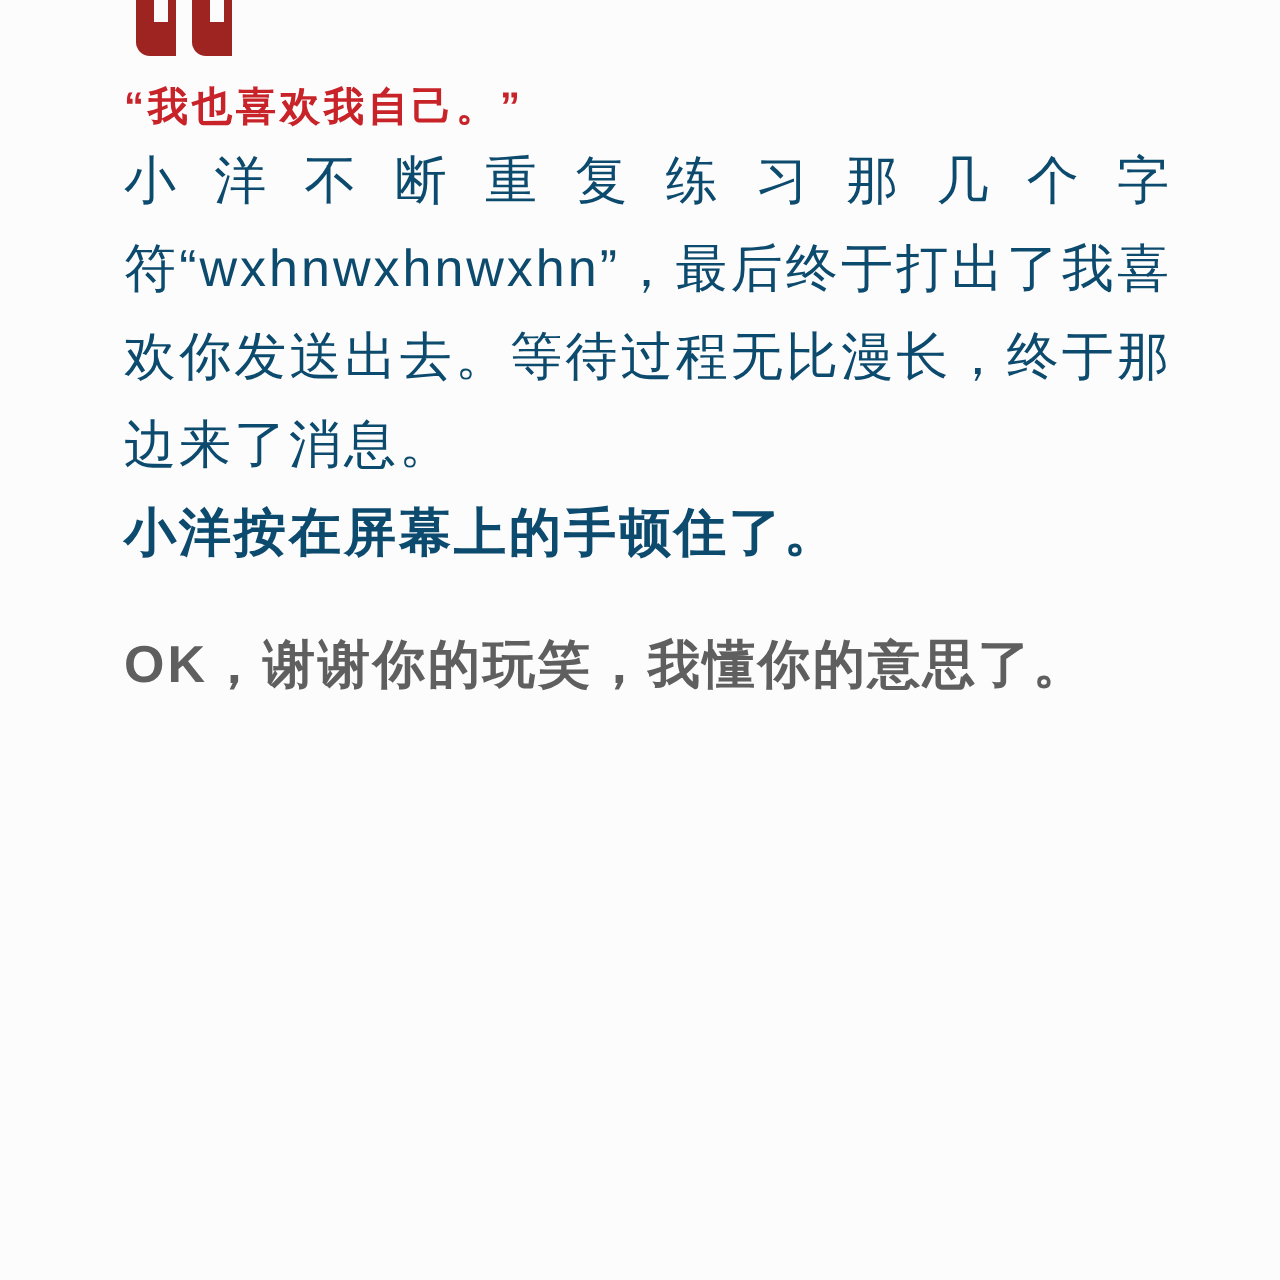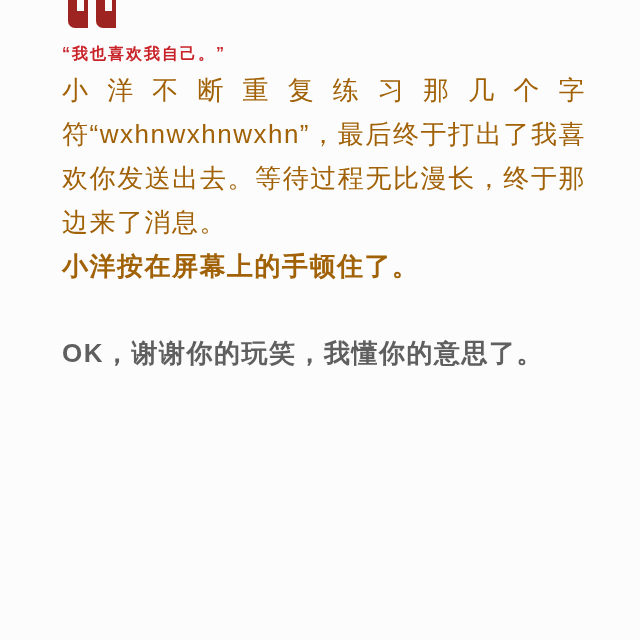--- a/index.html
+++ b/index.html
@@ -38,40 +38,40 @@
     position: absolute;
     top: 0;
     left: 9px;
     width: 7px;
     height: 11px;
     background: #fcfcfc;
   }
   
   .headline {
     margin: 12px 0 0 0;
-    font-size: 16px;
+    font-size: 20px;
     line-height: 28px;
     letter-spacing: 2px;
     font-weight: bold;
     color: #c9232a;
   }
   
   p.body {
     margin: 0;
     font-size: 26px;
     line-height: 44px;
     letter-spacing: 1.5px;
-    color: #a16207;
+    color: #0c4a6e;
     text-align: justify;
   }
   .p1 { margin-top: 72px; }
   .p2 { margin-top: 51px; }
   .p3 { margin-top: 45px; font-weight: bold; }
   p.emphasis {
-    margin-top: 43px;
+    margin-top: 22px;
     font-weight: bold;
     color: #5f5f5f;
   }
 </style>
 </head>
 <body>
 
 <div class="article">
 
   <div class="quote-icon">

